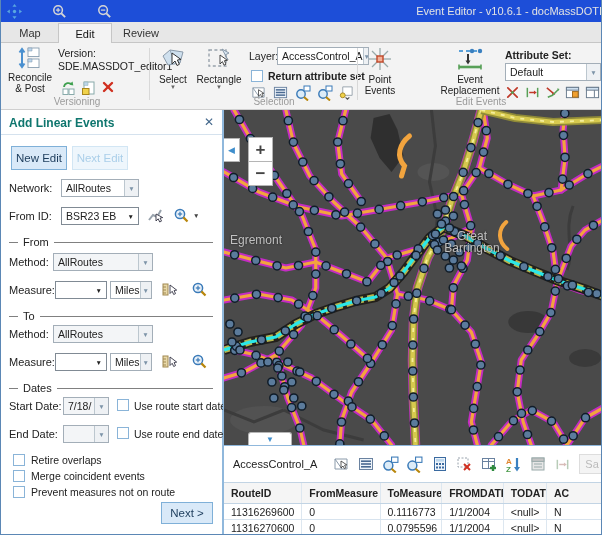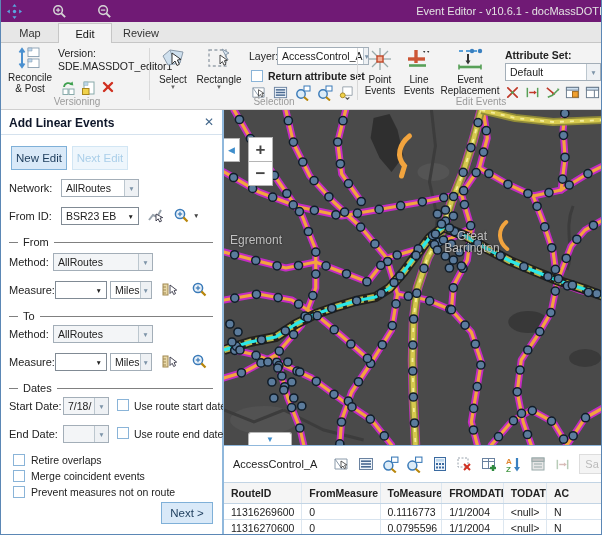--- a/index.html
+++ b/index.html
@@ -1,21 +1,21 @@
 <!DOCTYPE html>
 <html><head>
 <meta charset="utf-8">
 <style>
   * { margin:0; padding:0; box-sizing:border-box; }
   html,body { font-family:"Liberation Sans", sans-serif; }
   #app { position:relative; width:602px; height:535px; background:#f0f0f0; overflow:hidden;
          border-left:1px solid #5b87b5; border-right:1px solid #5b87b5; border-bottom:1px solid #5b87b5; }
 
   
-  #titlebar { position:absolute; left:0; top:0; width:602px; height:22px; background:#701a75; display:flex; align-items:center;gap:23px; }
+  #titlebar { position:absolute; left:0; top:0; width:602px; height:22px; background:#1d4ed8; display:flex; align-items:center;gap:23px; }
   #titlebar .ticon { width:17px; height:17px; margin-left:5px; display:flex; align-items:center; justify-content:center; }
   #title-text { margin-left:auto; font-size:11px; color:#e3e3e3; white-space:nowrap; padding-right:1px; }
 
   
   #tabbar { position:absolute; left:0; top:22px; width:602px; height:21px; background:#e7e7e7; border-bottom:1px solid #c6c6c6; }
   .tab { position:absolute; top:1px; height:20px; display:flex; align-items:center; justify-content:center; font-size:11px; color:#333; cursor:default; }
   .tab.active { background:#f3f3f3; border:1px solid #c6c6c6; border-bottom:none; height:21px; color:#111; }
 
   
   #ribbon { position:absolute; left:0; top:43px; width:602px; height:67px; background:#f3f3f3; border-bottom:1px solid #cfcfcf; }
@@ -29,21 +29,21 @@
   .combo .caret-plain { margin-left:auto; padding:0 4px; font-size:6.5px; color:#222; }
   .combo .caret-box { margin-left:auto; width:14px; align-self:stretch; background:#eef1f4; border-left:1px solid #bcc7cf; display:flex; align-items:center; justify-content:center; font-size:6.5px; color:#7d94a8; }
   .combo.dim { background:#f3f5f7; }
 
   .checkbox { width:12px; height:12px; background:#fff; border:1px solid #8ab4d8; position:absolute; }
   .cb-label { position:absolute; font-size:10.5px; color:#222; white-space:nowrap; }
 
   
   #panel { position:absolute; left:0; top:110px; width:222px; height:425px; background:#fff; border-right:1px solid #90b8dc; }
   #panel-header { position:absolute; left:0; top:0; width:100%; height:25px; border-bottom:1px solid #d5e2ee; }
-  #panel-title { position:absolute; left:8px; top:6px; font-size:12px; font-weight:bold; color:#0f172a; }
+  #panel-title { position:absolute; left:8px; top:6px; font-size:12px; font-weight:bold; color:#0f766e; }
   #panel-close { position:absolute; right:8px; top:5px; font-size:12px; color:#44688c; cursor:default; }
   .btn-blue { background:#d9e9f8; border:1px solid #7fb0d8; color:#1c3c5c; font-size:11.5px; display:flex; align-items:center; justify-content:center; position:absolute; cursor:default; }
   .btn-disabled { background:#eef6fc; border:1px solid #d2e6f4; color:#abcfe9; }
   .row-label { position:absolute; font-size:11px; color:#222; white-space:nowrap; }
   .divider { position:absolute; left:8px; width:204px; display:flex; align-items:center; font-size:11px; color:#222; }
   .divider::before { content:""; width:9px; border-top:1px solid #808080; margin-right:5px; }
   .divider::after { content:""; flex:1; border-top:1px solid #808080; margin-left:5px; }
   .panel-icon { position:absolute; width:17px; height:17px; }
 
   
@@ -234,36 +234,20 @@
             <g stroke="#9aa" stroke-width="1.3">
               <line x1="13" y1="2" x2="13" y2="24"></line>
               <line x1="2" y1="13" x2="24" y2="13"></line>
               <line x1="5" y1="5" x2="21" y2="21"></line>
               <line x1="21" y1="5" x2="5" y2="21"></line>
             </g>
             <rect x="10" y="10" width="6" height="6" fill="#f2b098" stroke="#c24828" stroke-width="1.4"></rect>
           </svg>
       </span>
       <span>Point Events</span>
-    </div>
-    <div class="rib-btn" style="left:400px;top:3px;width:36px;">
-      <span>
-        <svg width="26" height="26" viewBox="0 0 26 26">
-            <g stroke="#cc5535" stroke-width="3.4">
-              <line x1="10" y1="4" x2="10" y2="17"></line>
-              <line x1="2" y1="13" x2="19" y2="13"></line>
-            </g>
-            <line x1="3" y1="19.5" x2="20" y2="19.5" stroke="#58a058" stroke-width="2.6"></line>
-            <g fill="#333">
-              <path d="M17,5 l2.4,0 -1.2,2z"></path>
-              <path d="M21,5 l2.4,0 -1.2,2z"></path>
-            </g>
-          </svg>
-      </span>
-      <span>Line Events</span>
     </div>
     <div class="rib-btn" style="left:438px;top:3px;width:62px;">
       <span>
         <svg width="30" height="26" viewBox="0 0 30 26">
             <line x1="4" y1="5" x2="26" y2="5" stroke="#5aa0d8" stroke-width="2" stroke-dasharray="4,3"></line>
             <circle cx="17" cy="5" r="2.2" fill="#3a80c0"></circle>
             <circle cx="25" cy="5" r="2.2" fill="#3a80c0"></circle>
             <line x1="13" y1="8" x2="13" y2="16" stroke="#333" stroke-width="2"></line>
             <path d="M10.5,14.5 L13,18.5 L15.5,14.5z" fill="#333"></path>
             <line x1="4" y1="21" x2="26" y2="21" stroke="#58a058" stroke-width="2.6"></line>

